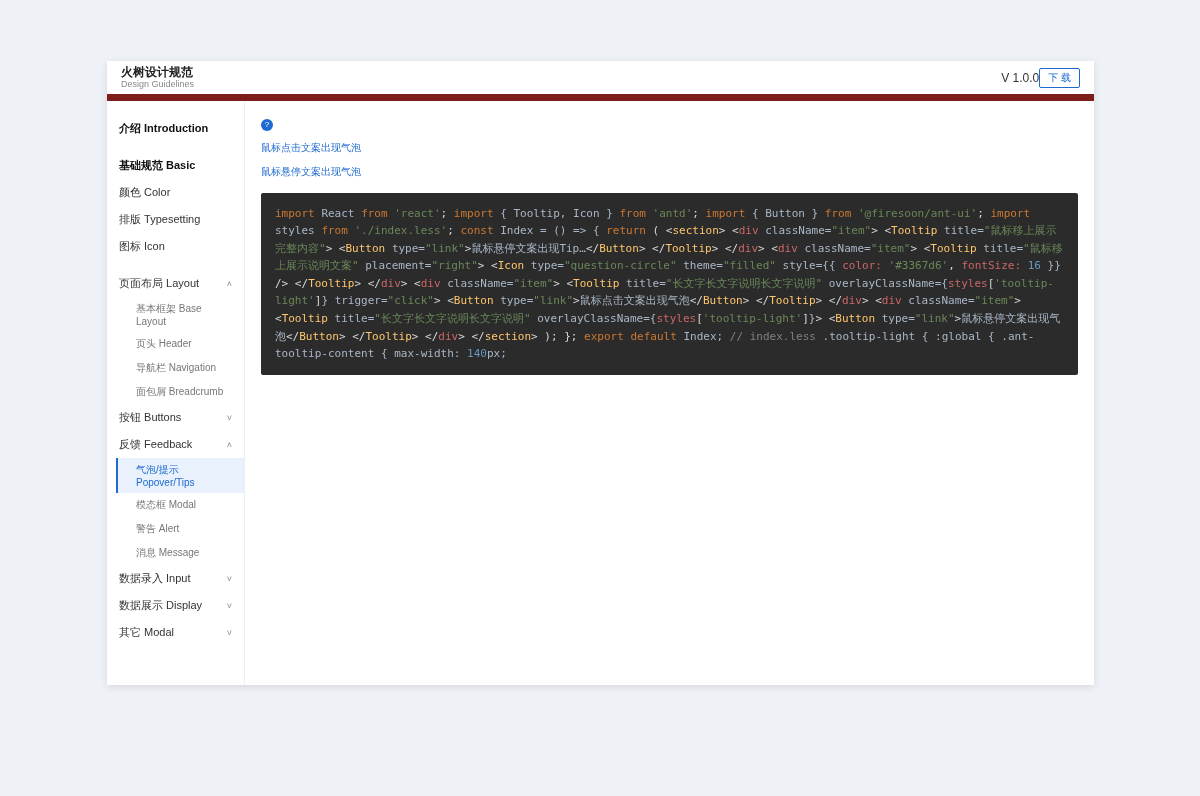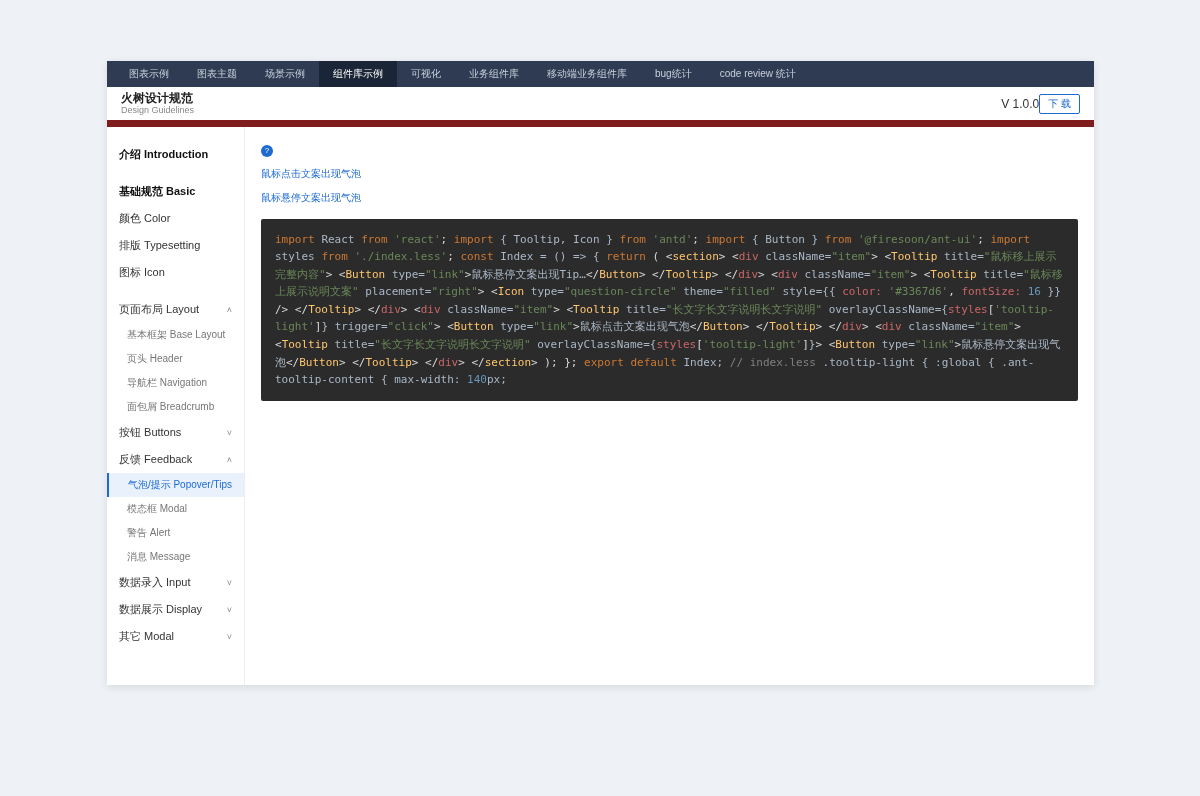--- a/index.html
+++ b/index.html
@@ -15,53 +15,42 @@
 .brand-en { font-size: 9px; color: #888; }
 .version-block { display: flex; align-items: center; gap: 0; justify-content: space-between; }
 .version-text { font-size: 12px; color: #333; }
 .download-btn { font-size: 10px; color: #1e6ad0; border: 1px solid #1e6ad0; background: #fff; padding: 2px 8px; border-radius: 2px; cursor: pointer; }
 .body-row { flex: 1; display: flex; overflow: hidden; }
 .sidebar { width: 138px; border-right: 1px solid #eee; overflow-y: auto; padding-top: 14px; font-size: 11px; color: #333; }
 .sidebar .sec-title { font-weight: 600; padding: 6px 12px; font-size: 11px; color: #111; }
 .sidebar .item { padding: 6px 12px; cursor: pointer; color: #333; font-size: 11px; }
 .sidebar .group-head { padding: 6px 12px; display: flex; justify-content: space-between; align-items: center; cursor: pointer; font-size: 11px; }
 .sidebar .group-head .chev { font-size: 9px; color: #888; }
-.sidebar .sub-item { padding: 5px 12px 5px 20px; font-size: 10px; color: #777; cursor: pointer; }
-.sidebar .sub-item.active { background: #e8f1fc; color: #1e6ad0; border-left: 2px solid #1e6ad0; padding-left: 18px; text-align: right; }
+.sidebar .sub-item { padding: 5px 12px 5px 20px; font-size: 10px; color: #777; cursor: pointer; margin-left: 9px; }
+.sidebar .sub-item.active { background: #e8f1fc; color: #1e6ad0; border-left: 2px solid #1e6ad0; padding-left: 18px; }
 .sidebar .divider-space { height: 10px; }
 .main-pane { flex: 1; overflow-y: auto; padding: 12px 16px; }
 .demo-link { font-size: 10px; color: #1e6ad0; cursor: pointer; margin-bottom: 10px; display: block; }
 .demo-icon { width: 12px; height: 12px; border-radius: 50%; background: #1e6ad0; color: #fff; font-size: 8px; display: inline-flex; align-items: center; justify-content: center; margin-bottom: 10px; }
 .code-block { background: #2b2b2b; color: #d8d8d8; font-family: "SF Mono", Consolas, monospace; font-size: 11px; line-height: 1.6; padding: 12px 14px; border-radius: 2px; overflow-x: auto; margin-top: 14px; }
 .code-block .attr { color: #a9b7c6; }
 .code-block .var { color: #a9b7c6; }
 .code-block .red { color: #cc6666; }
 .code-block .yellow { color: #ffc66d; }
 .code-block .blue { color: #6897bb; }
 .code-block .grey { color: #808080; }
 .code-block .green { color: #6a8759; }
 .code-block .orange { color: #cc7832; }
 .caption { position: absolute; left: 0; right: 0; top: 734px; text-align: center; font-size: 22px; font-weight: 500; color: #222; letter-spacing: 1px; }
 </style>
 </head>
 <body>
 
 <div class="page-wrap">
   <div class="app-window">
-    <div class="top-nav" id="top-nav">
-        <div class="tab">图表示例</div>
-        <div class="tab">图表主题</div>
-        <div class="tab">场景示例</div>
-        <div class="tab active">组件库示例</div>
-        <div class="tab">可视化</div>
-        <div class="tab">业务组件库</div>
-        <div class="tab">移动端业务组件库</div>
-        <div class="tab">bug统计</div>
-        <div class="tab">code review 统计</div>
-      </div>
 
     <div class="sub-header">
       <div class="brand-block">
         <div class="brand-cn">火树设计规范</div>
         <div class="brand-en">Design Guidelines</div>
       </div>
       <div class="version-block">
         <span class="version-text">V 1.0.0</span>
         <button class="download-btn">下 载</button>
       </div>

